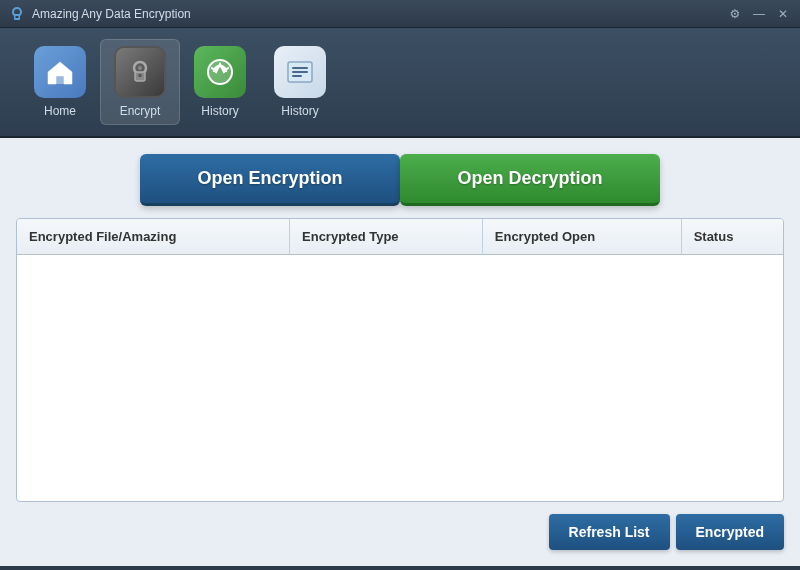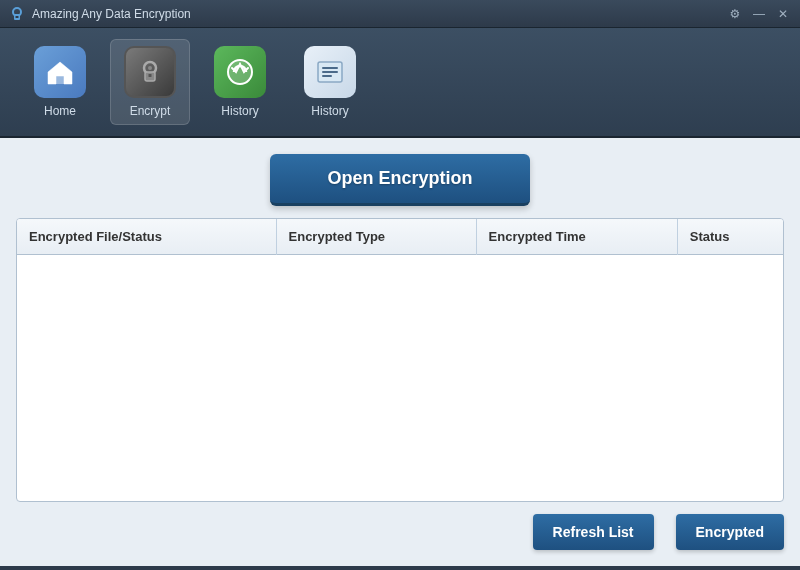--- a/index.html
+++ b/index.html
@@ -50,21 +50,20 @@
       border-radius: 2px;
     }
 
     
     #toolbar {
       background: linear-gradient(to bottom, #3c4f63, #2e3e50);
       height: 110px;
       display: flex;
       align-items: center;
       padding: 0 20px;
-      gap: 10px;
       border-bottom: 2px solid #1a2530;
     }
     .toolbar-item {
       display: flex;
       flex-direction: column;
       align-items: center;
       width: 80px;
       cursor: pointer;
       padding: 6px 4px;
       border-radius: 6px;
@@ -168,21 +167,21 @@
       font-weight: bold;
       border-right: 1px solid #c0d0e0;
     }
     #data-table thead th:last-child { border-right: none; }
 
     
     #footer-row {
       display: flex;
       justify-content: flex-end;
       align-items: center;
-      gap: 22px;
+      gap: 6px;
     }
     .footer-btn {
       height: 36px;
       padding: 0 20px;
       border: none;
       border-radius: 4px;
       font-size: 14px;
       font-weight: bold;
       cursor: pointer;
       color: white;
@@ -257,29 +256,30 @@
       </svg>
     </div>
     <span class="toolbar-label">History</span>
   </div>
 </div>
 
 <div id="main">
 
   <div id="buttons-row">
     <button class="action-btn btn-blue">Open Encryption</button>
+    <button class="action-btn btn-green">Open Decryption</button>
   </div>
 
   <div id="table-container">
     <table id="data-table">
       <thead>
         <tr>
-            <th>Encrypted File/Status</th>
+            <th>Encrypted File/Amazing</th>
             <th>Encrypted Type</th>
-            <th>Encrypted Time</th>
+            <th>Encrypted Open</th>
             <th>Status</th>
           </tr>
       </thead>
       <tbody id="table-body">
         
       </tbody>
     </table>
   </div>
 
   <div id="footer-row">

